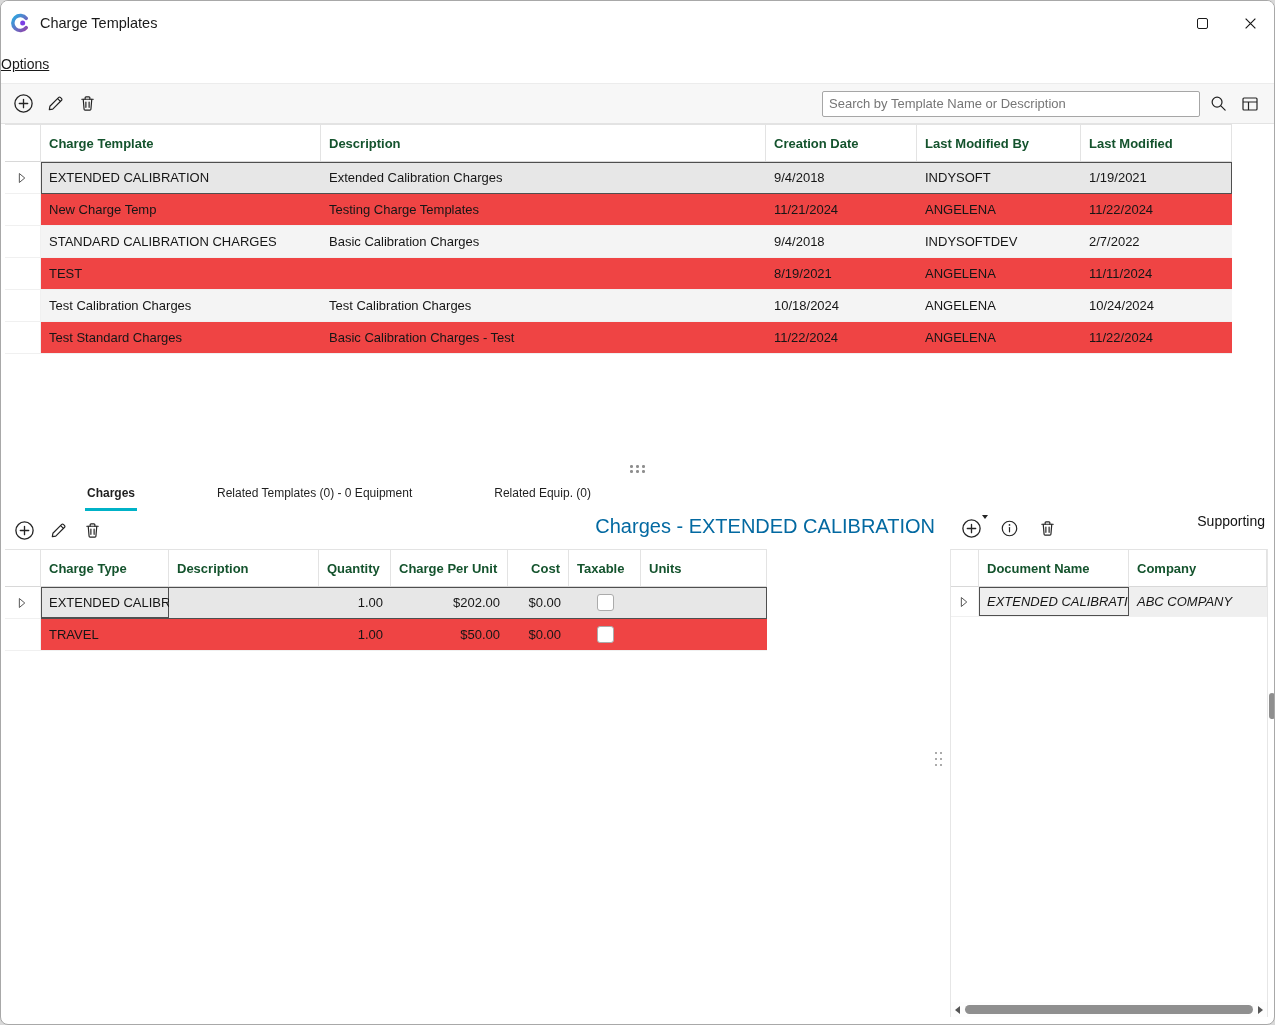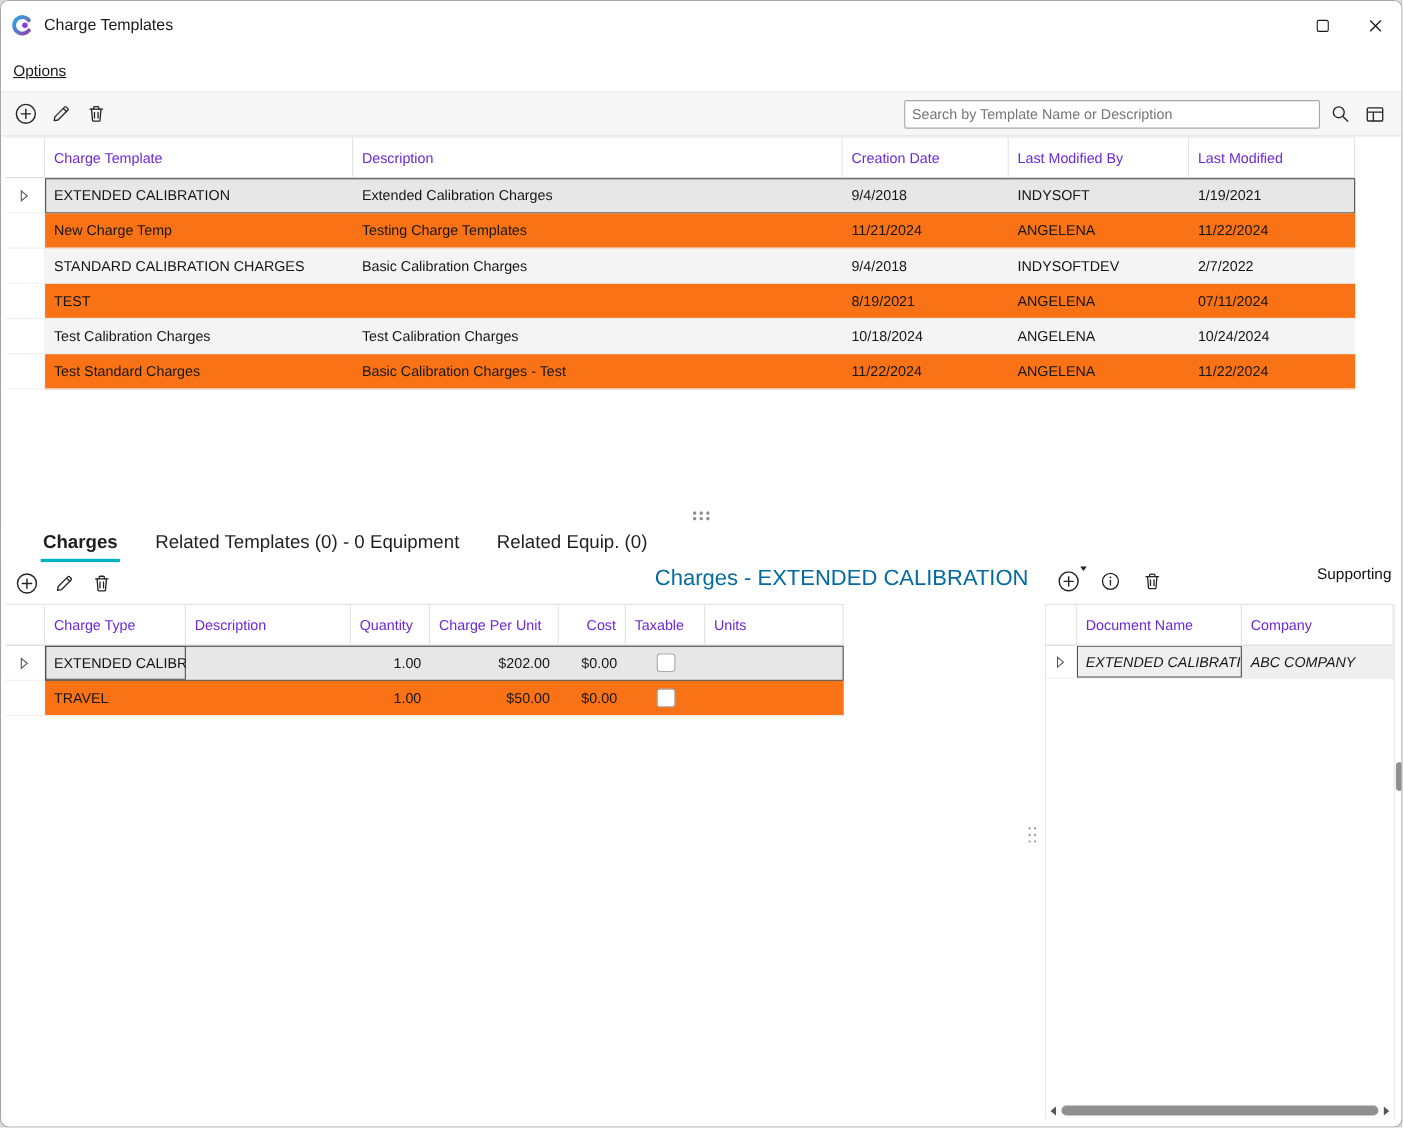--- a/index.html
+++ b/index.html
@@ -9,21 +9,21 @@
 
   
   .titlebar{position:absolute;top:0;left:0;right:0;height:44px;display:flex;align-items:center;padding-left:9px;background:#fff;}
   .logo{width:20px;height:20px;margin-right:10px;display:flex;}
   .title{font-size:14.5px;color:#1a1a1a;}
   .win-controls{margin-left:auto;display:flex;height:100%;}
   .win-btn{width:48px;height:100%;border:none;background:none;display:flex;align-items:center;justify-content:center;cursor:pointer;padding:0;}
   .max-glyph{width:11px;height:11px;border:1.2px solid #1a1a1a;border-radius:2px;display:block;}
 
   
-  .menubar{position:absolute;top:44px;left:0;right:0;height:38px;display:flex;align-items:center;padding-left:11px;background:#fff;}
+  .menubar{position:absolute;top:44px;left:0;right:0;height:38px;display:flex;align-items:center;background:#fff;}
   .menu-item{font-size:14px;color:#1a1a1a;text-decoration:underline;cursor:pointer;}
 
   
   .toolbar{position:absolute;top:82px;left:0;right:0;height:41px;background:#f7f7f7;border-top:1px solid #ececec;border-bottom:1px solid #e3e3e3;display:flex;align-items:center;padding:0 10px 0 8px;gap:4px;}
   .icon-btn{width:28px;height:28px;border:none;background:none;display:flex;align-items:center;justify-content:center;cursor:pointer;padding:0;position:relative;}
   .icon-btn svg{display:block;}
   .search-input{margin-left:auto;width:378px;height:26px;border:1px solid #a6a6a6;border-radius:2px;font-family:inherit;font-size:13px;padding:0 6px;color:#222;background:#fff;}
   .search-input::placeholder{color:#767676;}
 
   
@@ -32,23 +32,23 @@
   .grid-charges{top:548px;left:4px;}
   .grid-docs{top:548px;left:950px;}
   .ind-rail{display:flex;flex-direction:column;}
   .grid-top .ind-rail,.grid-charges .ind-rail{width:36px;}
   .grid-docs .ind-rail{width:28px;}
   .ind-head{height:38px;border-top:1px solid #e3e3e3;border-bottom:1px solid #d8d8d8;border-right:1px solid #e3e3e3;}
   .ind-slot{height:32px;display:flex;align-items:center;justify-content:center;border-bottom:1px solid #f0f0f0;border-right:1px solid #f0f0f0;}
   .grid-docs .ind-slot{height:30px;}
   .data-area{display:flex;flex-direction:column;}
   .grid-header{display:grid;height:38px;border-top:1px solid #e3e3e3;border-bottom:1px solid #d8d8d8;background:#fff;}
-  .hcell{display:flex;align-items:center;padding:0 8px;font-size:13px;color:#6d28d9;border-right:1px solid #e3e3e3;overflow:hidden;white-space:nowrap;cursor:pointer;}
+  .hcell{display:flex;align-items:center;padding:0 8px;font-size:13px;color:#14532d;border-right:1px solid #e3e3e3;overflow:hidden;white-space:nowrap;cursor:pointer;font-weight:bold;}
   .hcell.right{justify-content:flex-end;}
-  .grid-row{display:grid;height:32px;border-bottom:1px solid #f0f0f0;background:#f97316;}
+  .grid-row{display:grid;height:32px;border-bottom:1px solid #f0f0f0;background:#ef4444;}
   .grid-docs .grid-row{height:30px;}
   .grid-row.alt{background:#f4f4f4;}
   .grid-row.selected{background:#e7e7e7;outline:1px solid #4f4f4f;outline-offset:-1px;}
   .grid-row.selected-soft{background:#efefef;font-style:italic;}
   .cell{display:flex;align-items:center;padding:0 8px;font-size:13px;color:#161616;overflow:hidden;white-space:nowrap;}
   .cell.num{justify-content:flex-end;}
   .cell.center{justify-content:center;}
   .cell.focus{box-shadow:inset 0 0 0 1px #4f4f4f;}
   .cols-top{grid-template-columns:280px 445px 151px 164px 151px;}
   .cols-charges{grid-template-columns:128px 150px 72px 117px 61px 72px 126px;}
@@ -56,21 +56,21 @@
   .checkbox{width:17px;height:17px;border:1px solid #ababab;border-radius:3px;background:#fff;display:block;cursor:pointer;}
 
   
   .hsplit{position:absolute;top:460px;left:0;right:0;height:16px;display:flex;align-items:center;justify-content:center;cursor:row-resize;}
   .dots-h{display:grid;grid-template-columns:repeat(3,4px);grid-template-rows:repeat(2,4px);gap:1px 2px;}
   .dots-h i,.vsplit-dots i{width:2.5px;height:2.5px;background:#8f8f8f;border-radius:50%;justify-self:center;align-self:center;}
   .vsplit-dots{position:absolute;left:933px;top:750px;display:grid;grid-template-columns:repeat(2,4px);grid-template-rows:repeat(3,4px);gap:2px 1px;cursor:col-resize;}
 
   
   .tabs{position:absolute;top:477px;left:0;height:33px;display:flex;align-items:stretch;padding-left:36px;gap:30px;background:#fff;}
-  .tab{display:flex;align-items:center;font-size:17px;color:#1f1f1f;cursor:pointer;border-bottom:3px solid transparent;padding:0 2px;}
+  .tab{display:flex;align-items:center;font-size:12px;color:#1f1f1f;cursor:pointer;border-bottom:3px solid transparent;padding:0 2px;margin-left:48px;}
   .tab.active{font-weight:700;border-bottom-color:#00b2c7;}
 
   
   .sub-toolbar{position:absolute;top:511px;left:0;height:36px;display:flex;align-items:center;padding-left:9px;gap:6px;}
   .charges-title{position:absolute;top:514px;right:339px;font-size:20px;color:#0369a1;white-space:nowrap;}
   .supp-toolbar{position:absolute;top:511px;left:956px;height:32px;display:flex;align-items:center;gap:10px;}
   .supporting-title{position:absolute;top:512px;right:9px;font-size:14px;font-weight:400;color:#111;white-space:nowrap;}
   .caret{position:absolute;top:1px;right:-3px;width:0;height:0;border-left:3.5px solid transparent;border-right:3.5px solid transparent;border-top:4.5px solid #242424;}
 
   
@@ -199,21 +199,21 @@
         <div class="cell">Basic Calibration Charges</div>
         <div class="cell">9/4/2018</div>
         <div class="cell">INDYSOFTDEV</div>
         <div class="cell">2/7/2022</div>
       </div>
       <div class="grid-row cols-top">
         <div class="cell">TEST</div>
         <div class="cell"></div>
         <div class="cell">8/19/2021</div>
         <div class="cell">ANGELENA</div>
-        <div class="cell">07/11/2024</div>
+        <div class="cell">11/11/2024</div>
       </div>
       <div class="grid-row cols-top alt">
         <div class="cell">Test Calibration Charges</div>
         <div class="cell">Test Calibration Charges</div>
         <div class="cell">10/18/2024</div>
         <div class="cell">ANGELENA</div>
         <div class="cell">10/24/2024</div>
       </div>
       <div class="grid-row cols-top">
         <div class="cell">Test Standard Charges</div>

